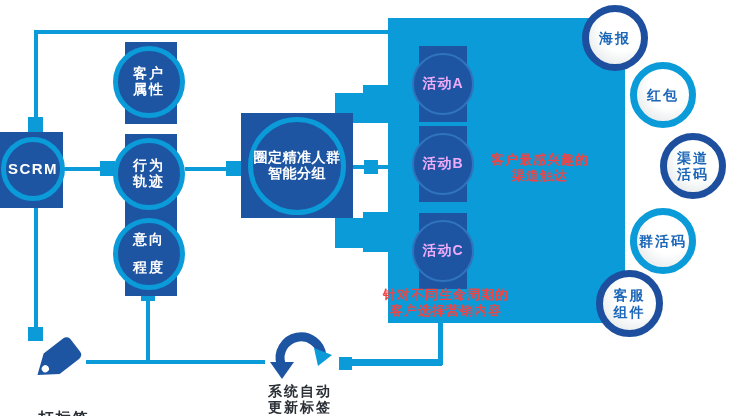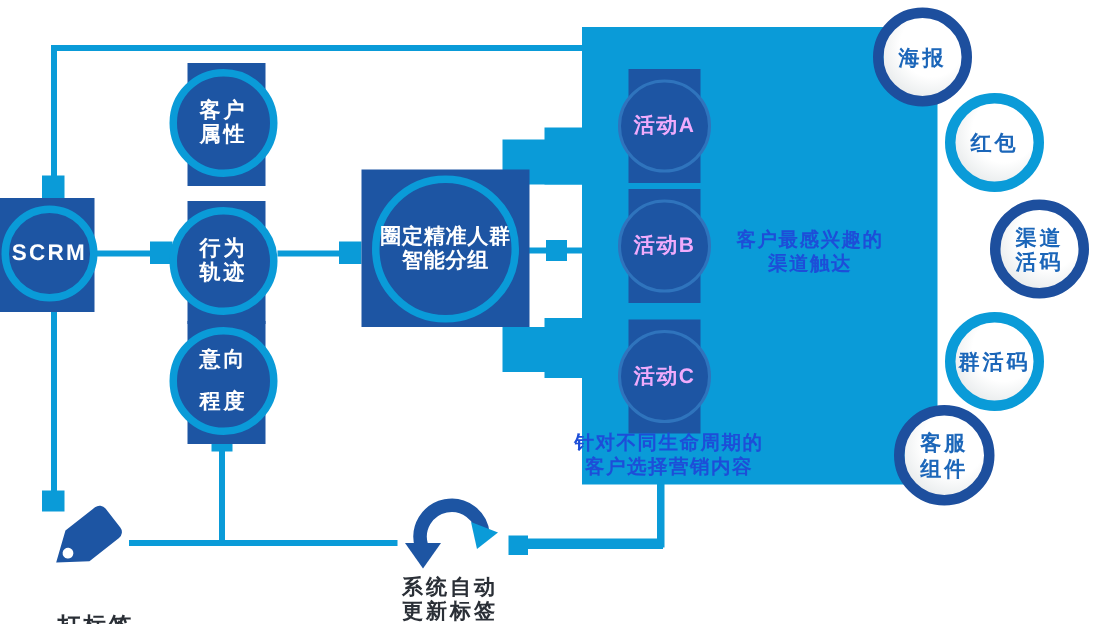--- a/index.html
+++ b/index.html
@@ -23,21 +23,21 @@
        box-sizing:border-box;display:flex;align-items:center;justify-content:center;
        color:#f0abfc;font-weight:bold;font-size:14px;letter-spacing:1px;}
   
   .chan{position:absolute;border-radius:50%;box-sizing:border-box;
         background:radial-gradient(circle at 62% 35%, #ffffff 45%, #e9eced 78%, #d5dadd 100%);
         display:flex;flex-direction:column;align-items:center;justify-content:center;
         color:#1b66b9;font-weight:bold;font-size:14px;text-align:center;}
   .chan .l{line-height:1.15;letter-spacing:2px;}
   .ring-navy{border:7px solid #1d4f9e;}
   .ring-bright{border:7px solid #0a9bd8;}
-  .darktext{position:absolute;color:#1d4ed8;font-weight:bold;font-size:13px;text-align:center;}
+  .darktext{position:absolute;color:#ef4444;font-weight:bold;font-size:13px;text-align:center;}
   .darktext .l{line-height:1.22;letter-spacing:1px;}
   .iconlabel{position:absolute;color:#2a2f36;font-weight:bold;font-size:14px;text-align:center;}
   .iconlabel .l{line-height:1.12;letter-spacing:2px;}
 </style>
 </head>
 <body>
 
 <div id="stage">
 
   <div class="ln" style="left:36px;top:30px;width:352px;height:4px;"></div>

